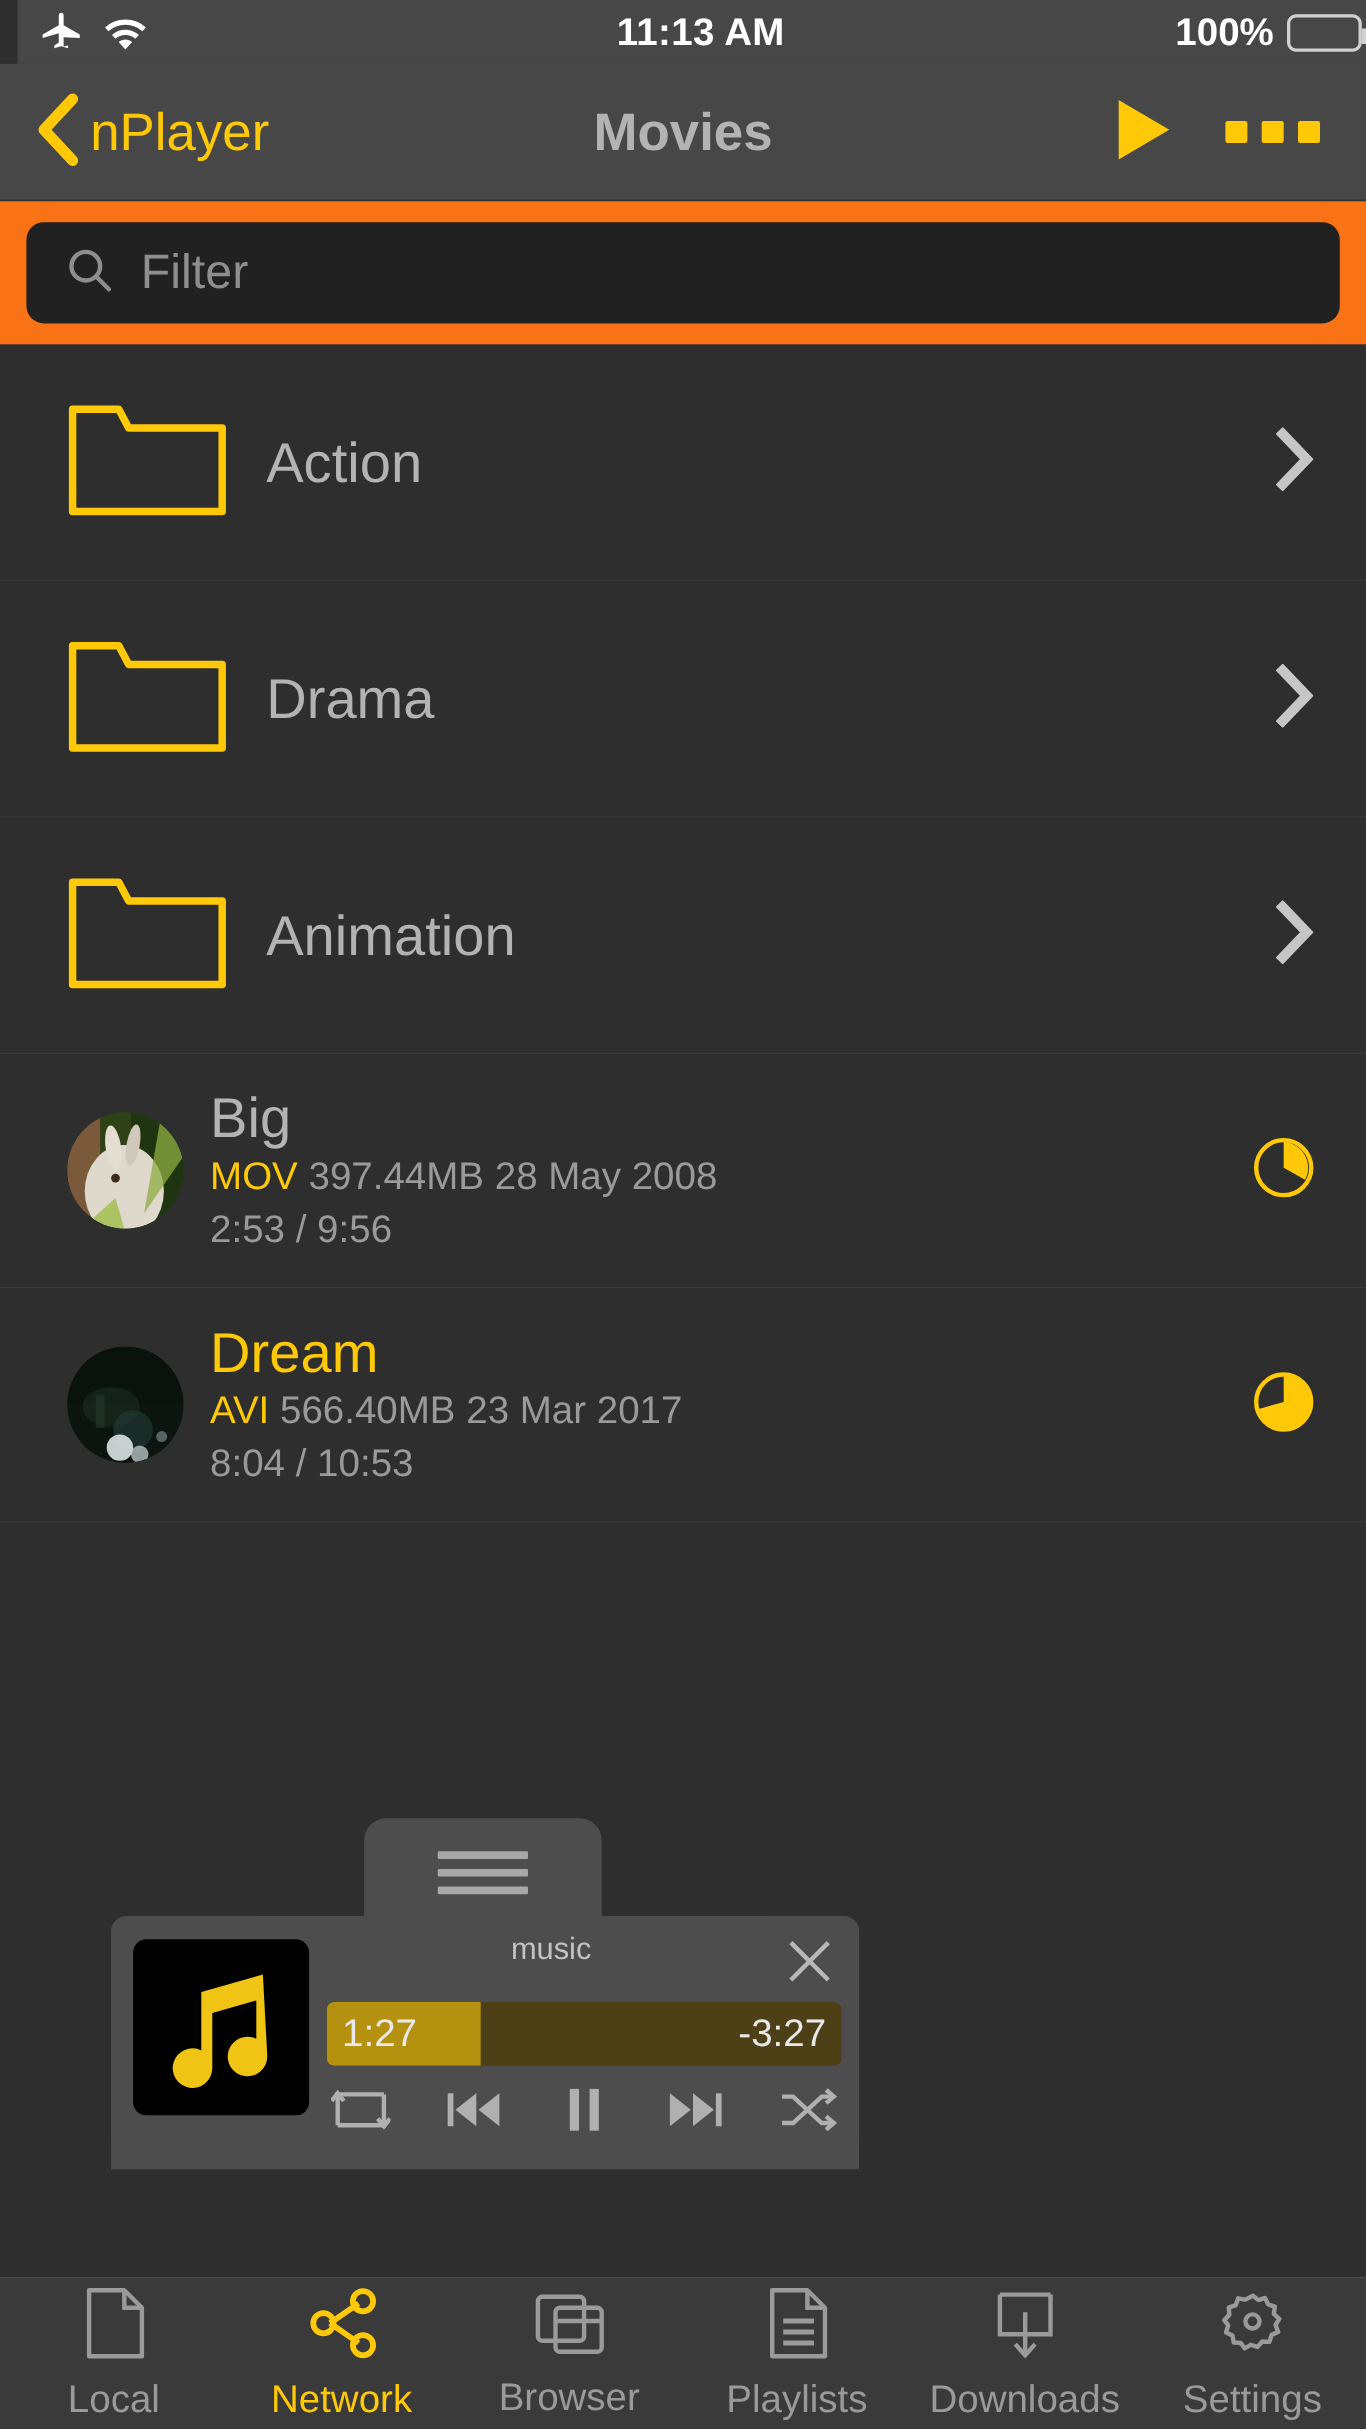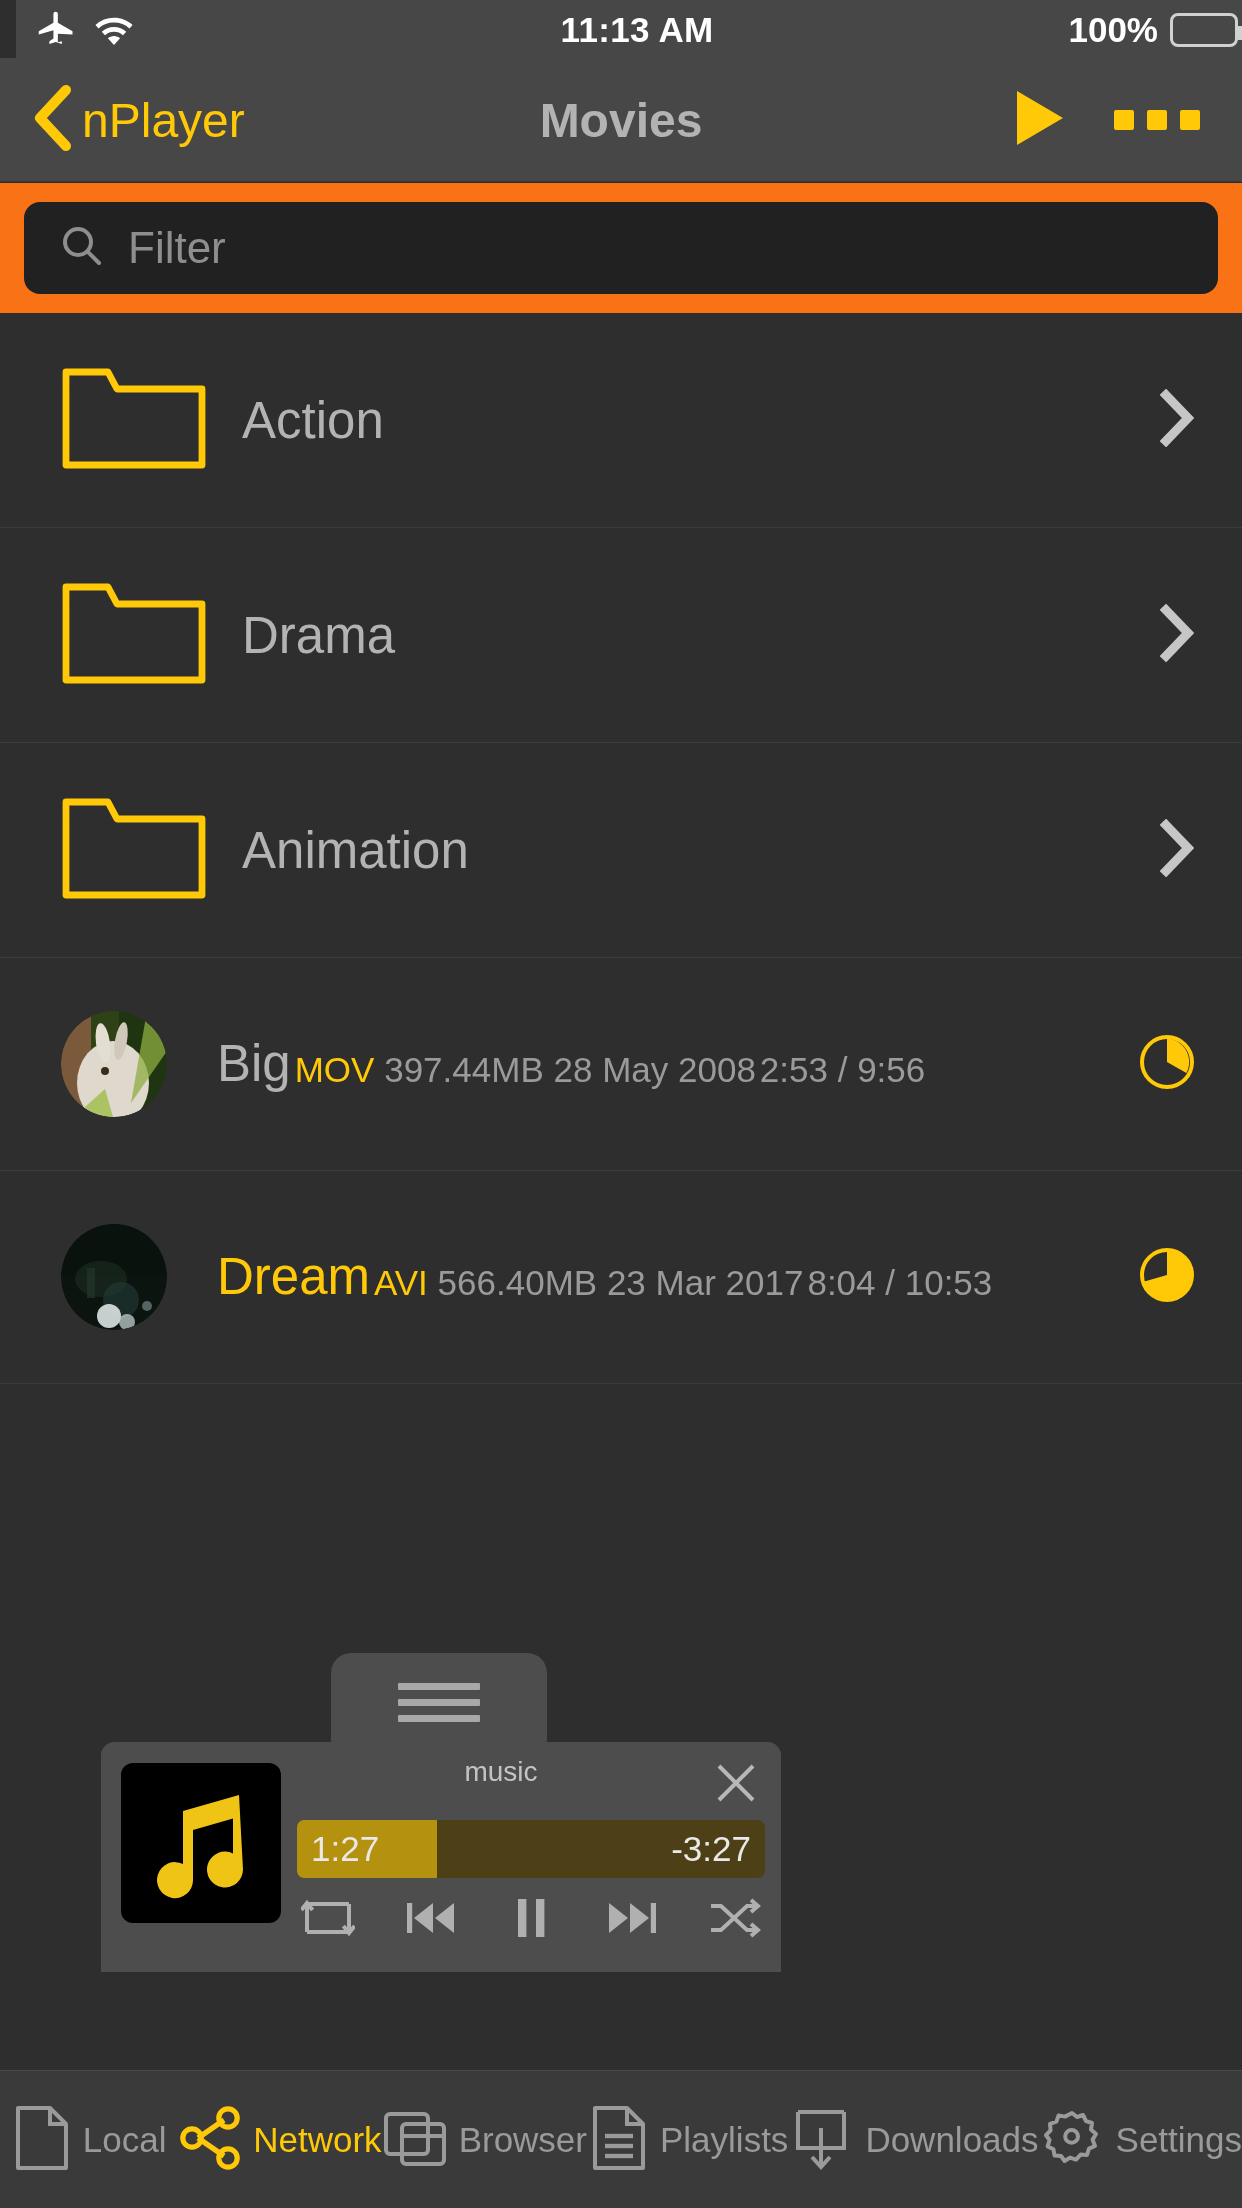--- a/index.html
+++ b/index.html
@@ -59,21 +59,21 @@
   .row { position:relative; width:1242px; display:flex; align-items:center;
          border-bottom:1px solid #3b3b3b; cursor:pointer; }
   .row-folder { height:215px; }
   .row-file { height:213px; }
   .folder-ico { margin-left:60px; width:148px; flex:0 0 148px; }
   .row-title-folder { margin-left:34px; color:#b3b3b3; font-size:51px; }
   .chev { position:absolute; right:48px; top:50%; transform:translateY(-50%); }
 
   .thumb { margin-left:61px; width:106px; height:106px; flex:0 0 106px;
            border-radius:53px; overflow:hidden; position:relative; }
-  .file-meta { margin-left:50px; display:flex; flex-direction:row; gap:4px;align-items:flex-end; }
+  .file-meta { margin-left:24px; display:flex; flex-direction:column; gap:4px; }
   .f-title { font-size:51px; line-height:1.08; }
   .f-title.grey { color:#b3b3b3; }
   .f-title.accent { color:#FFC907; }
   .f-sub { font-size:35px; color:#9a9a9a; line-height:1.25; }
   .f-ext { color:#FFC907; }
   .pie-wrap { position:absolute; right:47px; top:50%; transform:translateY(-50%); }
 
   
   .handle-tab { position:absolute; left:331px; top:1653px; width:216px; height:98px;
                 background:#4d4d4d; border-radius:20px 20px 0 0;
@@ -99,21 +99,21 @@
   .p-remain { position:absolute; right:14px; top:50%; transform:translateY(-50%);
               color:#e9e9e9; font-size:35px; }
   .p-ctrls { position:absolute; left:196px; top:148px; width:468px; height:56px;
              display:flex; align-items:center; justify-content:space-between; }
   .p-btn { width:62px; height:56px; display:flex; align-items:center;
            justify-content:center; cursor:pointer; }
 
   
   .tabbar { position:absolute; left:0; bottom:0; width:1242px; height:138px;
             background:#3a3a3a; border-top:1px solid #4a4a4a; display:flex; }
-  .tab { flex:1; display:flex; flex-direction:row; align-items:center;
+  .tab { flex:1; display:flex; flex-direction:column; align-items:center;
          justify-content:center; gap:11px; cursor:pointer; }
   .tab-lbl { font-size:35px; color:#9a9a9a; }
   .tab.active .tab-lbl { color:#FFC907; }
 </style>
 </head>
 <body>
 
 <div id="phone">
 
   <div class="statusbar">

